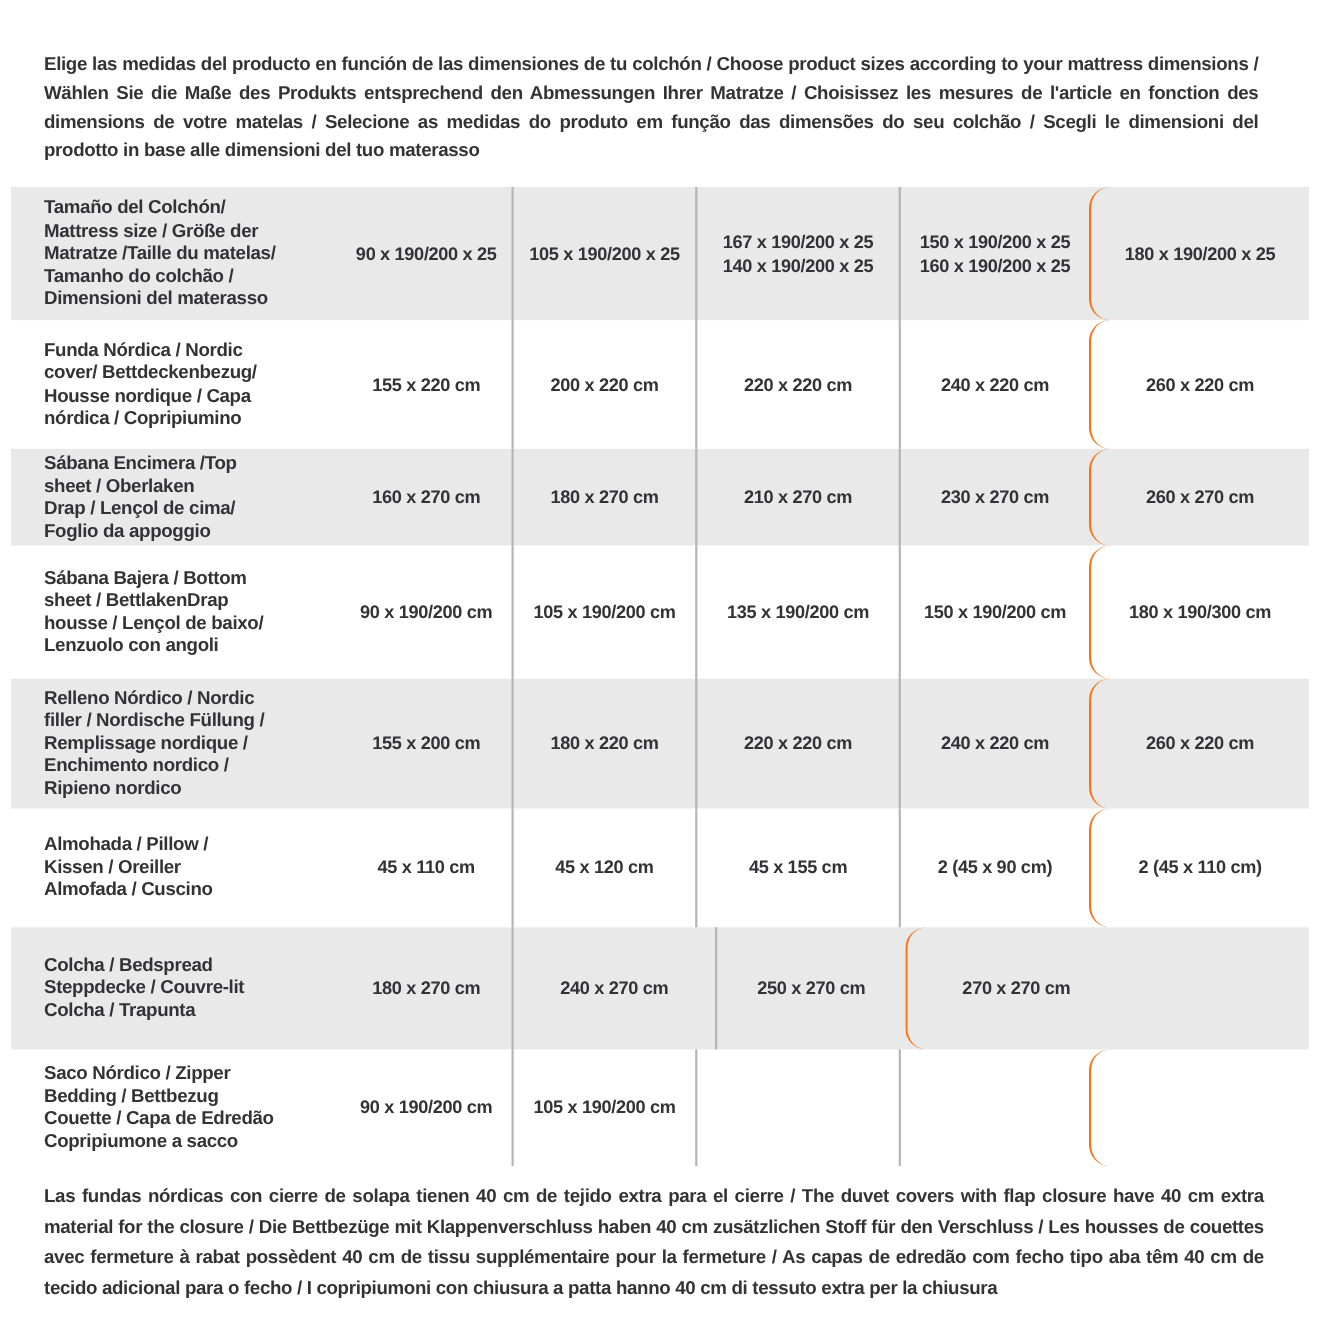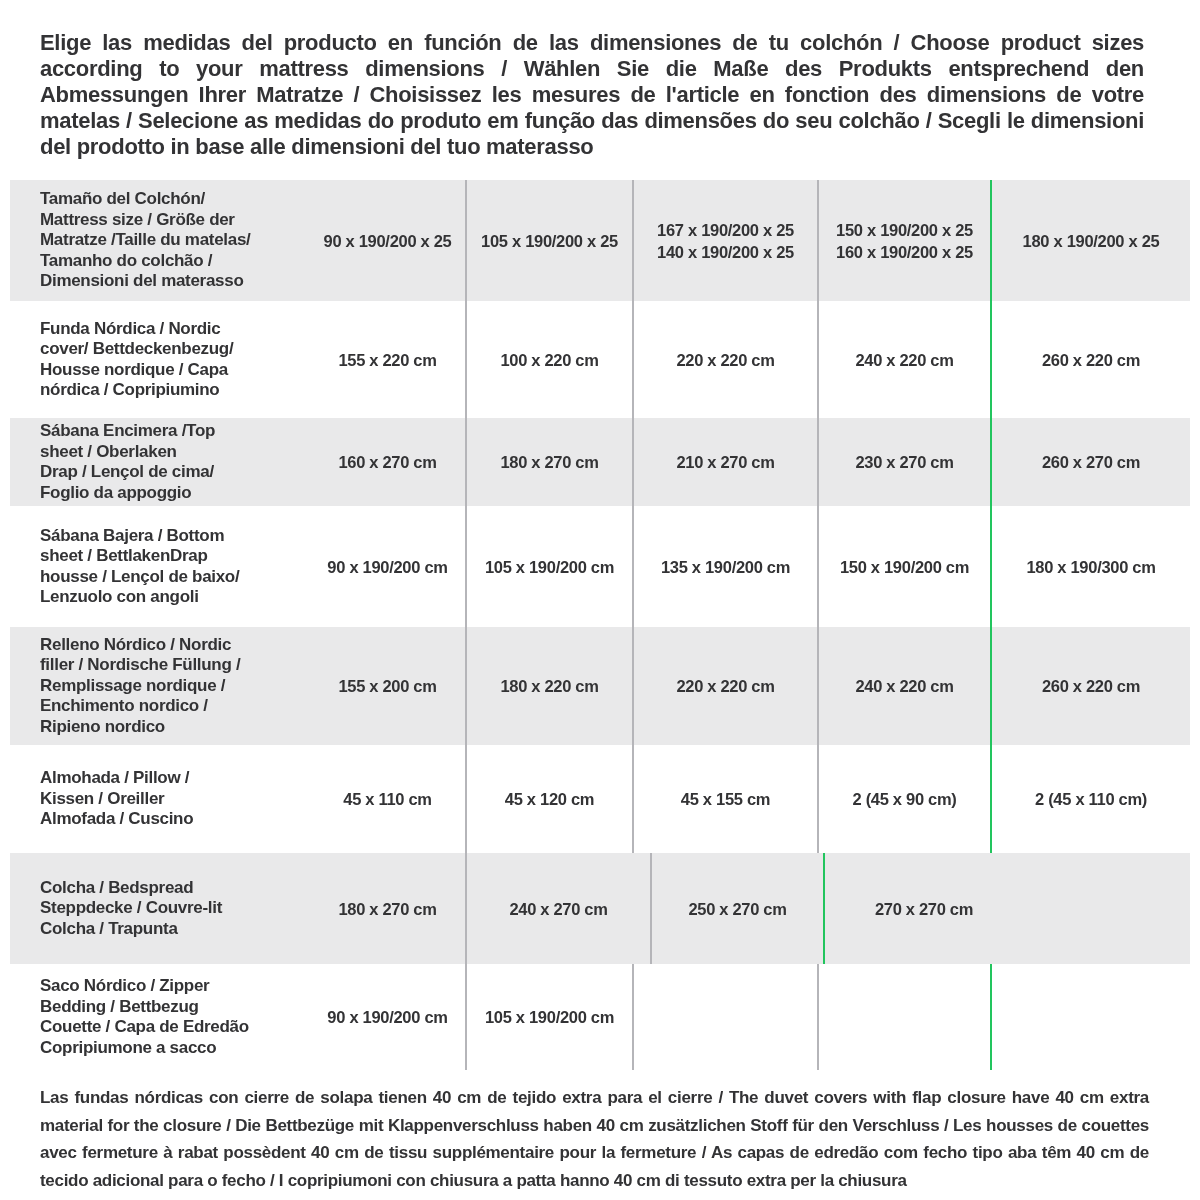--- a/index.html
+++ b/index.html
@@ -13,22 +13,22 @@
     color: #333335;
     -webkit-font-smoothing: antialiased;
   }
   .page {
     width: 1200px;
     height: 1200px;
     overflow: hidden;
     box-sizing: border-box;
   }
   .intro {
-    margin: 30px 56px 0 40px;
-    font-size: 22px;
+    margin: 46px 56px 0 40px;
+    font-size: 17px;
     line-height: 26px;
     letter-spacing: -0.3px;
     text-align: justify;
   }
   .size-table {
     margin: 20px 10px 0 10px;
     width: 1180px;
   }
   .t-row {
     display: flex;
@@ -63,21 +63,21 @@
     justify-content: flex-start;
     text-align: left;
     padding-left: 30px;
     font-size: 17px;
     line-height: 20.5px;
   }
   .cell.v1 { width: 155px; }
   .cell.v2 { width: 167px; border-left: 2px solid #b5b5b9; }
   .cell.v3 { width: 185px; border-left: 2px solid #b5b5b9; }
   .cell.v4 { width: 173px; border-left: 2px solid #b5b5b9; }
-  .cell.v5 { width: 200px; border-left: 2px solid #22c55e; }
+  .cell.v5 { width: 200px; border-left: 2px solid #f97316; border-radius: 19px; }
 
   .footnote {
     margin: 14px 51px 0 40px;
     font-size: 17px;
     line-height: 27.5px;
     letter-spacing: -0.3px;
     text-align: justify;
   }
 </style>
 </head>
@@ -103,21 +103,21 @@
 160 x 190/200 x 25</div>
       <div class="cell v5">180 x 190/200 x 25</div>
     </div>
 
     <div class="t-row">
       <div class="cell label">Funda Nórdica / Nordic
 cover/ Bettdeckenbezug/
 Housse nordique / Capa
 nórdica / Copripiumino</div>
       <div class="cell v1">155 x 220 cm</div>
-      <div class="cell v2">100 x 220 cm</div>
+      <div class="cell v2">200 x 220 cm</div>
       <div class="cell v3">220 x 220 cm</div>
       <div class="cell v4">240 x 220 cm</div>
       <div class="cell v5">260 x 220 cm</div>
     </div>
 
     <div class="t-row shaded">
       <div class="cell label">Sábana Encimera /Top
 sheet / Oberlaken
 Drap / Lençol de cima/
 Foglio da appoggio</div>

